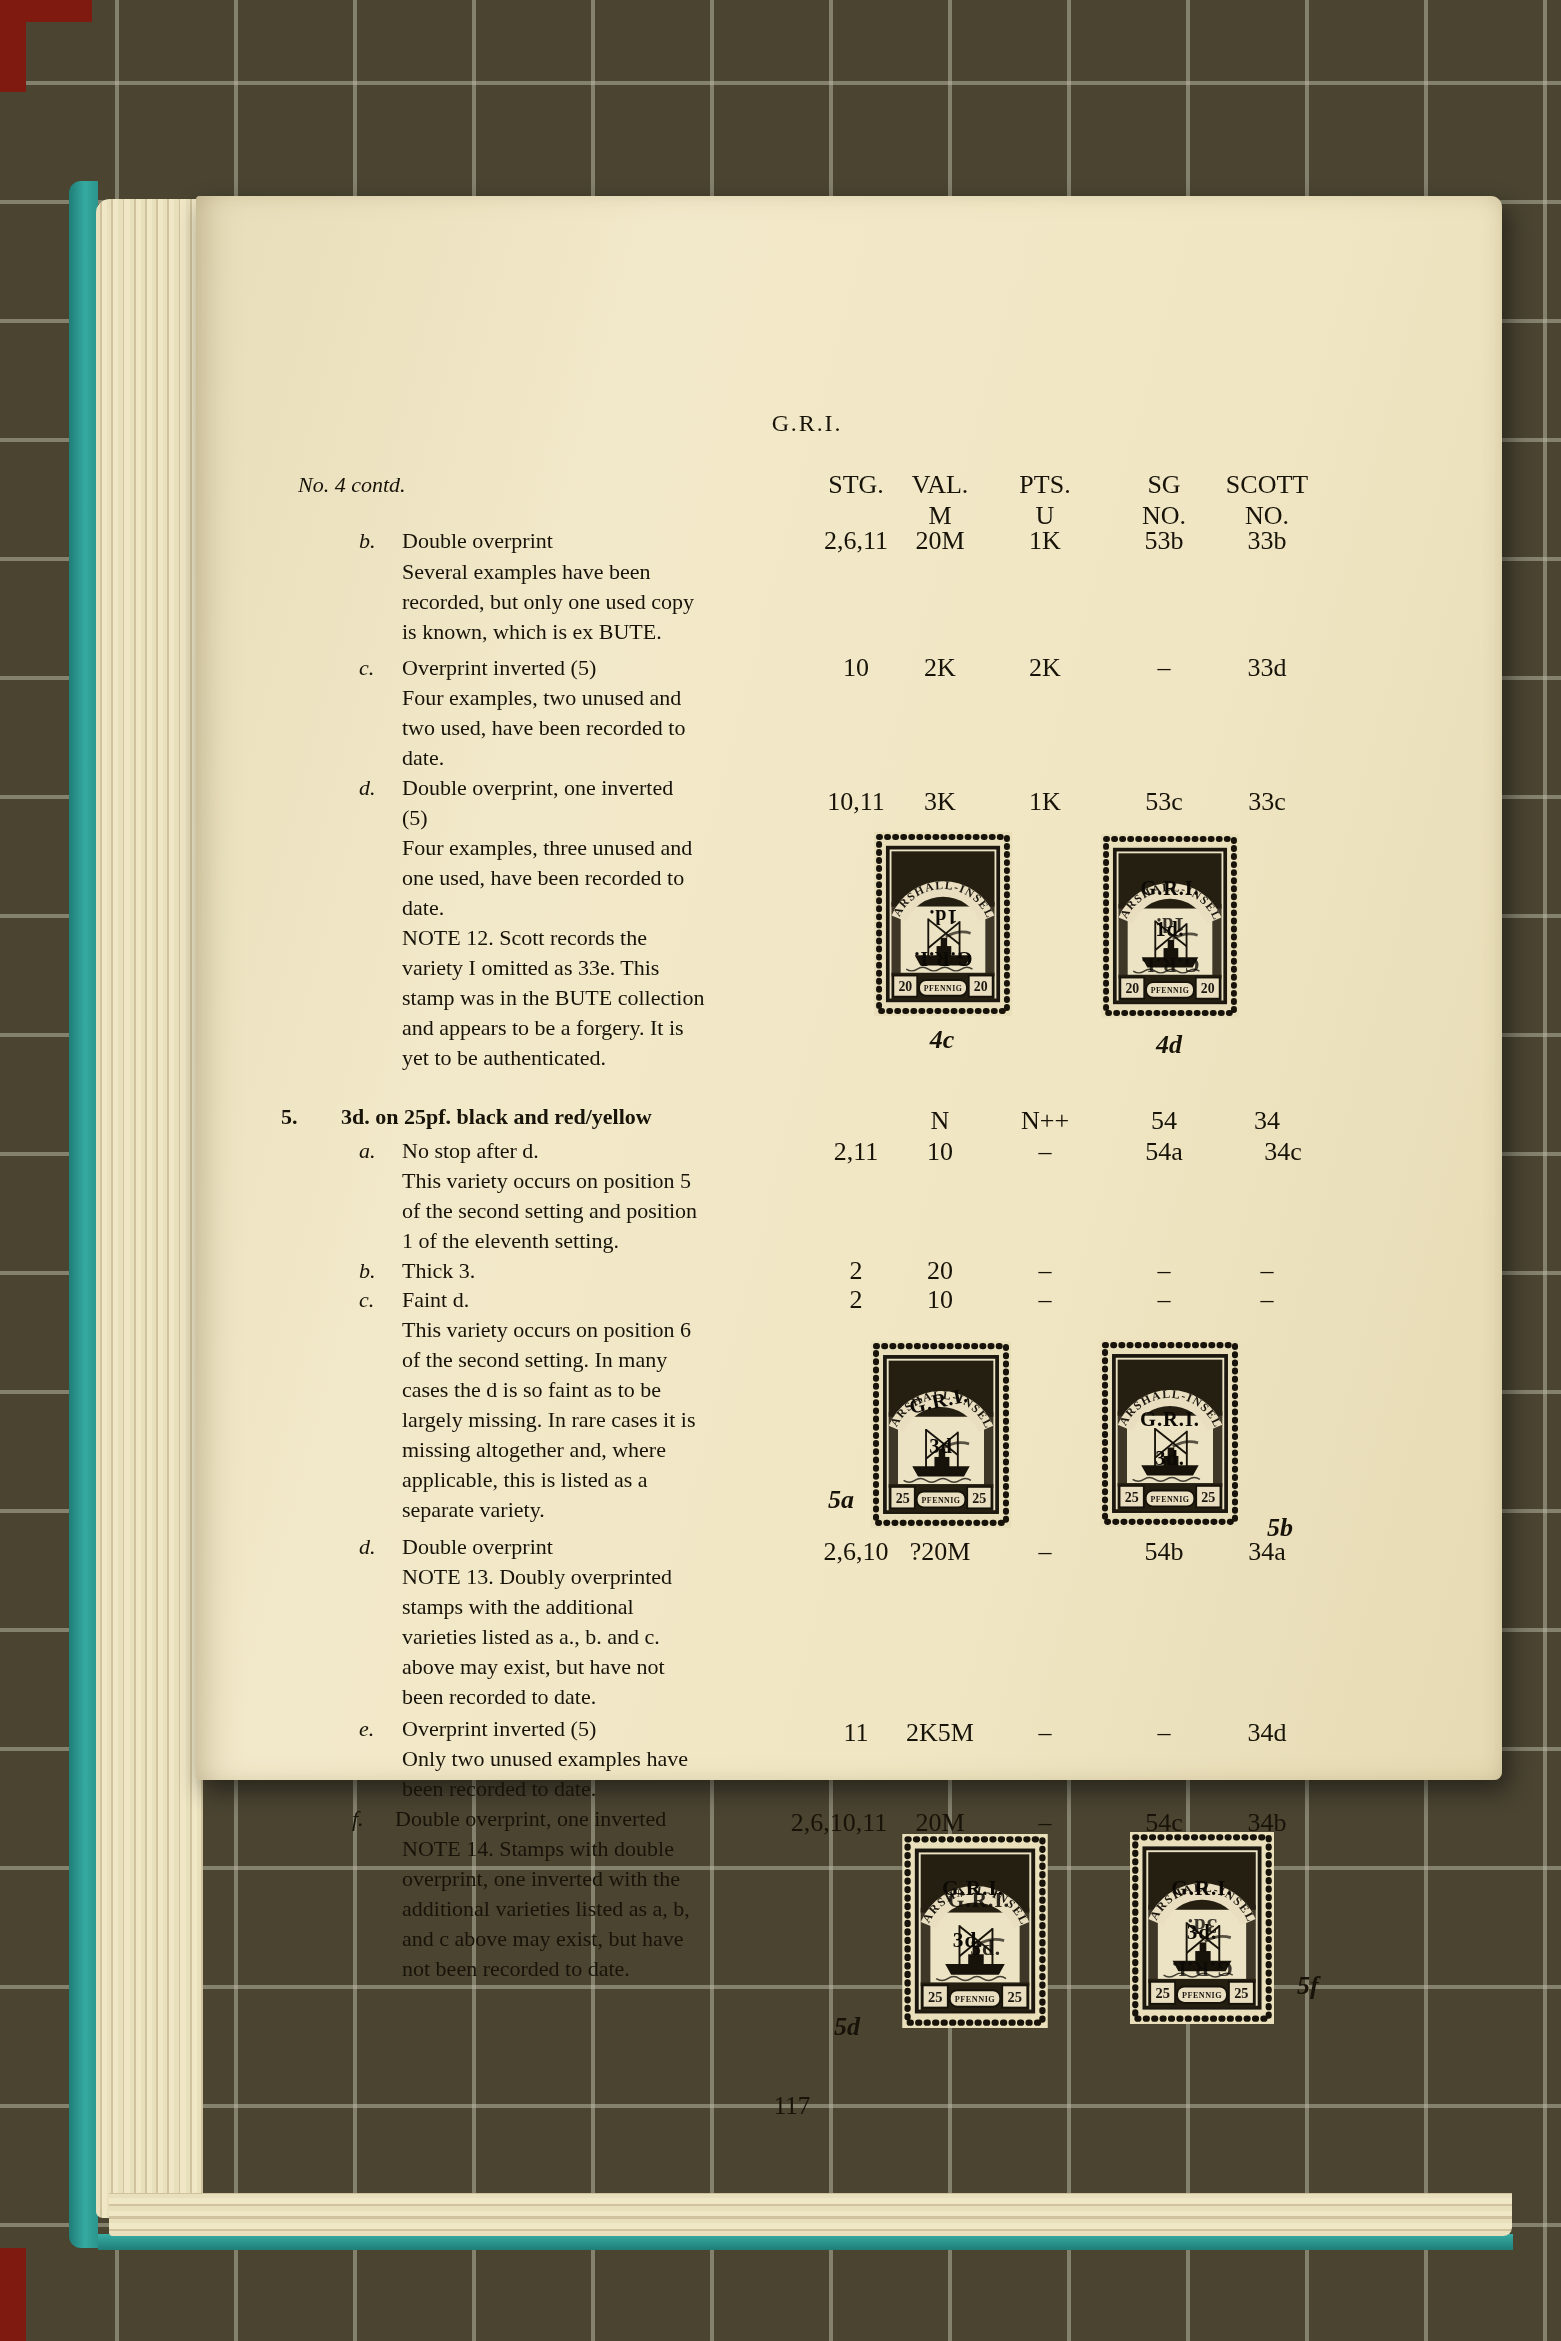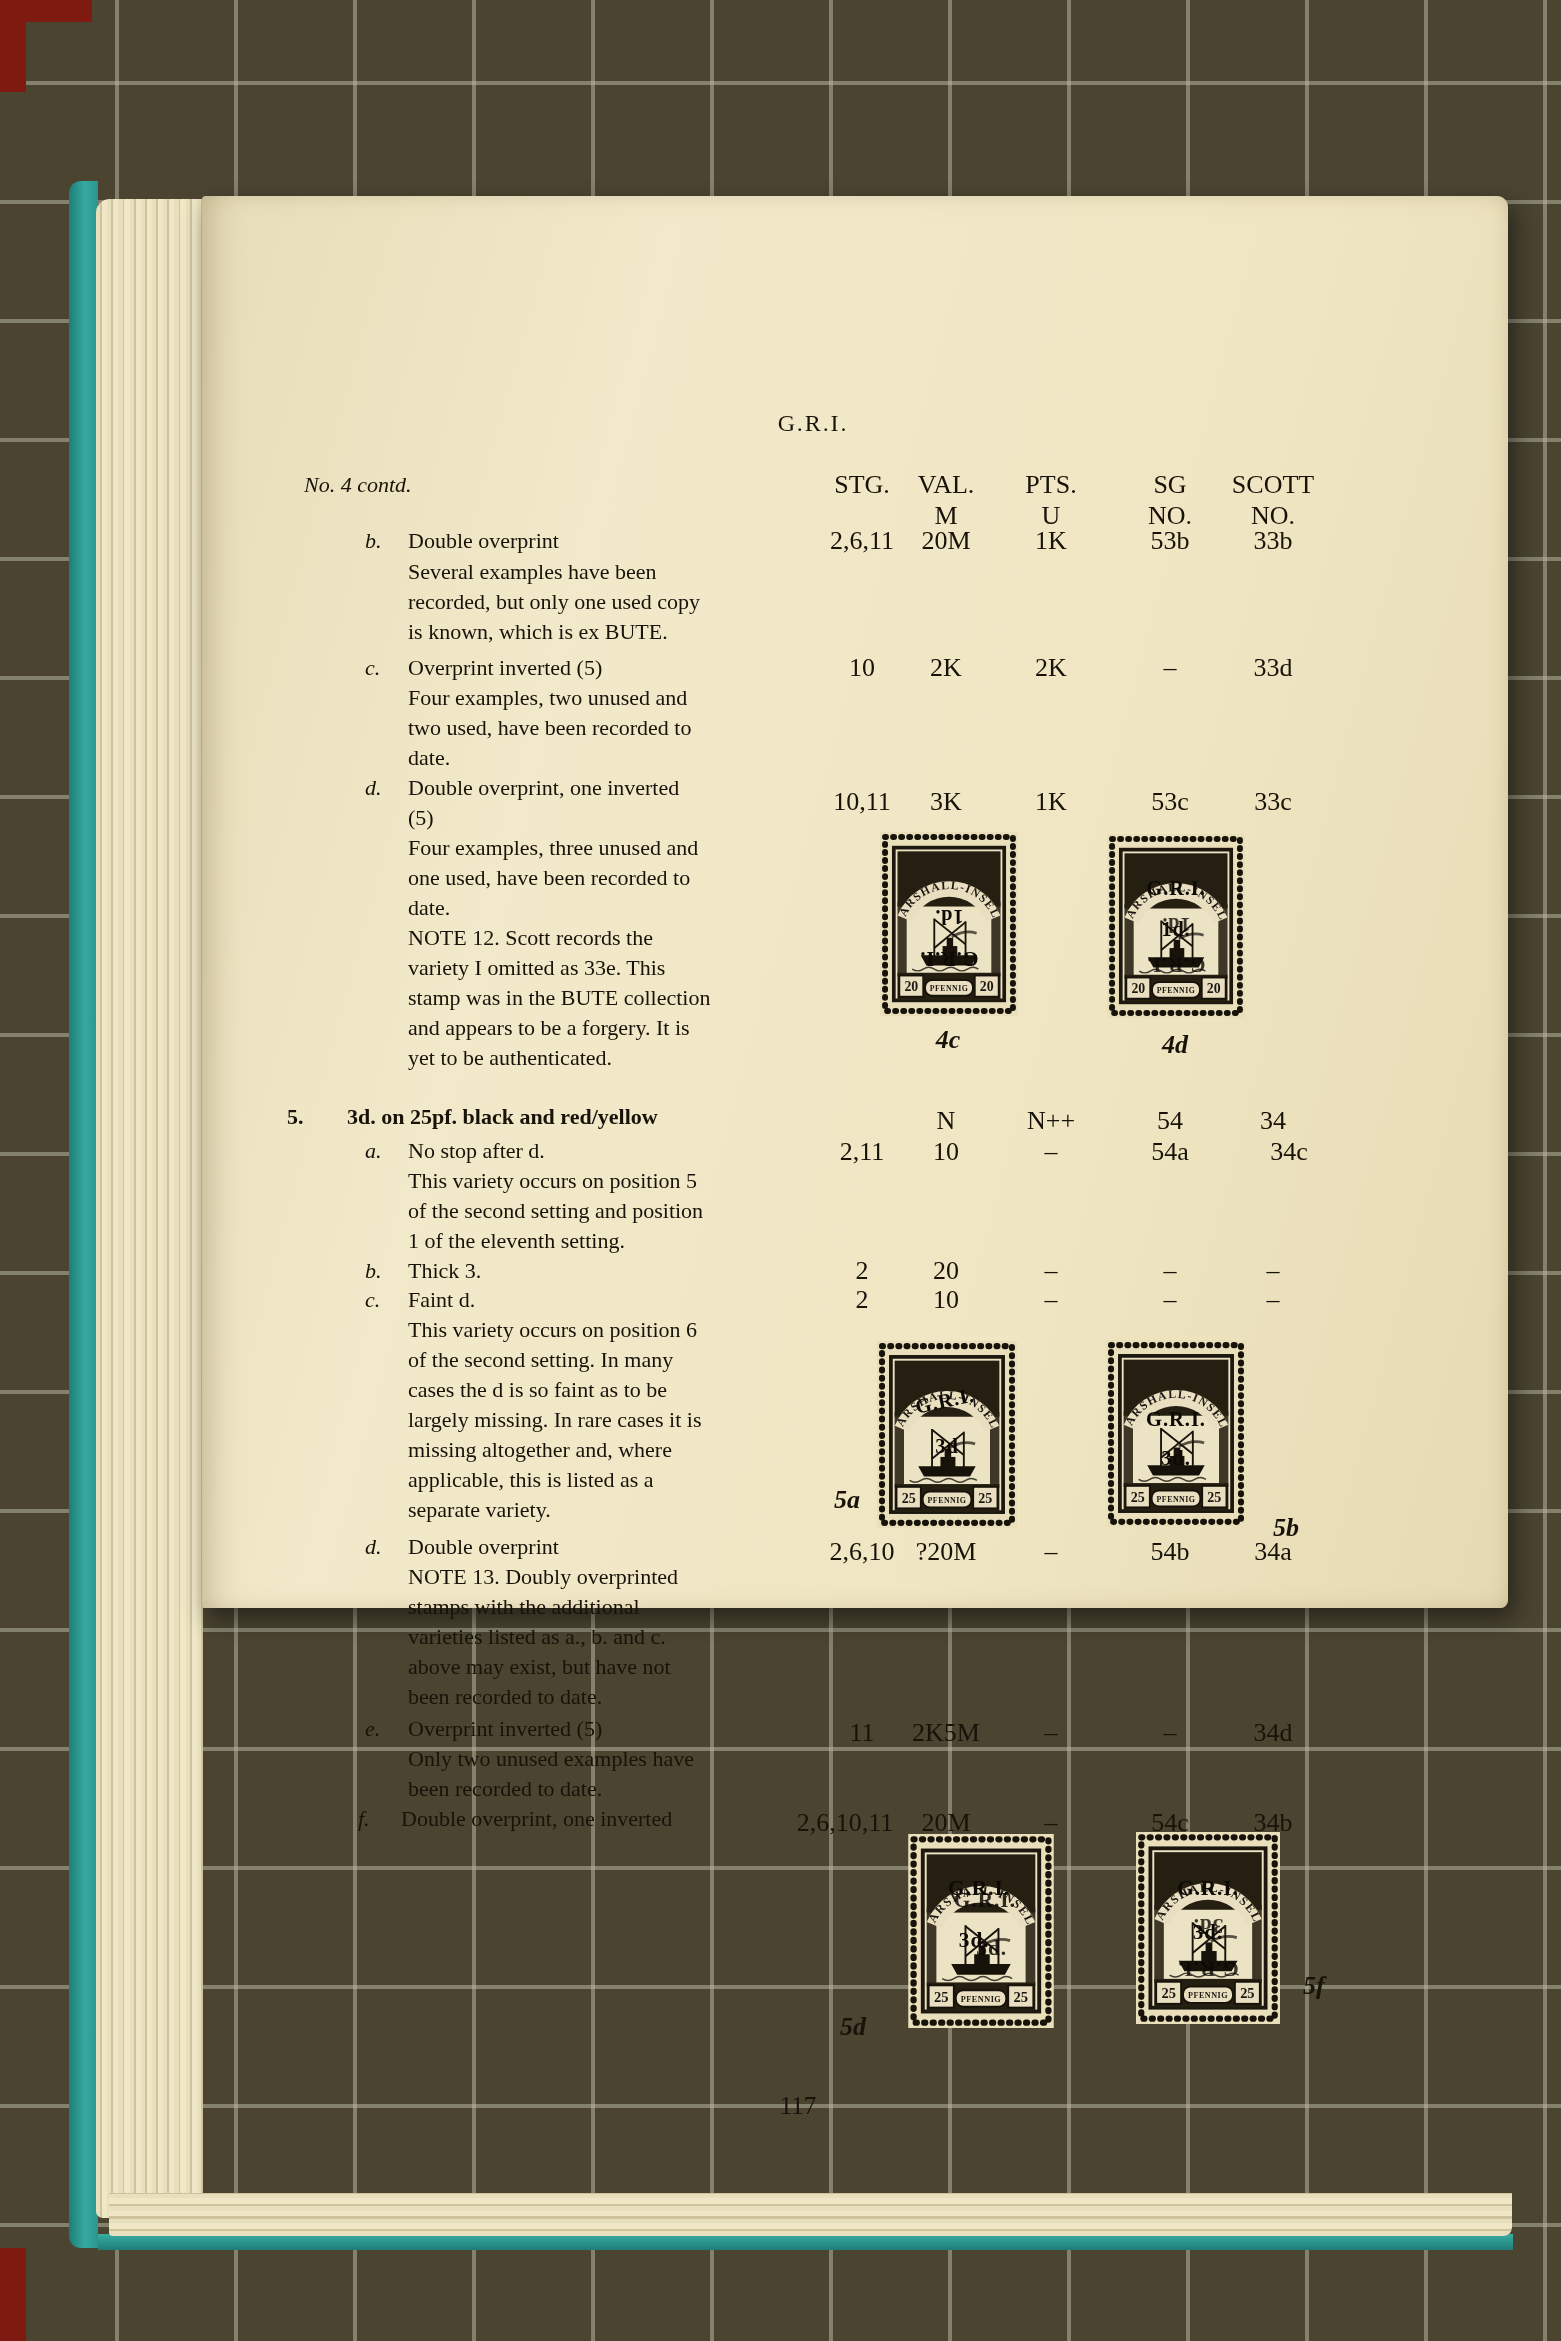--- a/index.html
+++ b/index.html
@@ -14,21 +14,21 @@
   .red{position:absolute;background:#7e1a10;}
   #cover-left{position:absolute;left:69px;top:181px;width:29px;height:2067px;background:linear-gradient(90deg,#1f7d77,#35aaa1 55%,#2c958d);border-radius:12px 0 0 12px;}
   #cover-bottom{position:absolute;left:98px;top:2234px;width:1415px;height:16px;background:linear-gradient(0deg,#1f7d77,#38ada4);}
   #stack-left{position:absolute;left:96px;top:199px;width:107px;height:2019px;
     background:repeating-linear-gradient(90deg,#e8dfbd 0 4.2px,#cfc29c 4.2px 6px,#f0e7c7 6px 11.2px);
     border-radius:14px 0 0 6.6px;}
   #stack-bottom{position:absolute;left:109px;top:2193px;width:1403px;height:43px;
     background:repeating-linear-gradient(0deg,#e8dfbd 0 4.7px,#cfc29c 4.7px 7px,#f0e7c7 7px 12.6px);
     border-radius:0 0 8.4px 3.7px;}
   #page{
-    position:absolute;left:202px;top:196px;width:1306px;height:1412px;
+    position:absolute;left:196px;top:196px;width:1306px;height:1584px;
     background:linear-gradient(105deg,#e7ddb9,#f2e9ca 28%,#f0e6c3 65%,#e5dab3);
     border-radius:3.7px 11.2px 7.5px 2.8px;
     box-shadow:inset 22.5px 0 37px -19px rgba(110,90,50,.4), inset -9.4px 0 23.4px -14px rgba(110,90,50,.3), 6.6px 10.3px 23.4px rgba(0,0,0,.45);
     color:#181309;
   }
   .line{position:absolute;font-size:22px;line-height:30px;white-space:pre-line;color:#181309;}
   .it{font-style:italic;}
   .b{font-weight:bold;}
   .ctr{transform:translateX(-50%);text-align:center;}
   .letter{left:163px;font-style:italic;}
@@ -196,20 +196,25 @@
 
   <div class="line it" style="left:156px;top:1608px;">f.</div>
   <div class="line" style="left:199px;top:1608px;">Double overprint, one inverted</div>
   <div class="valrow shift1">
     <span class="v1" style="top:1612px;">2,6,10,11</span>
     <span class="v2" style="top:1612px;">20M</span>
     <span class="v3" style="top:1612px;">–</span>
     <span class="v4" style="top:1612px;">54c</span>
     <span class="v5" style="top:1612px;">34b</span>
   </div>
+  <div class="line t" style="top:1638px;">NOTE 14. Stamps with double
+overprint, one inverted with the
+additional varieties listed as a, b,
+and c above may exist, but have
+not been recorded to date.</div>
 
   <div class="line ctr" style="left:596px;top:1895px;font-size:25px;">117</div>
 <div class="stamp" style="left: 665px; top: 636px; width: 164px; height: 184px;">
       <svg viewBox="0 0 300 400">
   <rect x="0" y="0" width="300" height="400" fill="#e9dfba"></rect>
   <rect x="11" y="11" width="278" height="378" fill="none" stroke="#17130a" stroke-width="13" stroke-dasharray="2 15.5" stroke-linecap="round"></rect>
   <rect x="30" y="34" width="240" height="332" fill="#ece3c4" stroke="#1c1810" stroke-width="8"></rect>
   <rect x="38" y="42" width="224" height="120" fill="#251f12"></rect>
   <rect x="38" y="152" width="20" height="162" fill="#251f12" opacity="0.88"></rect>
   <rect x="242" y="152" width="20" height="162" fill="#251f12" opacity="0.88"></rect>

